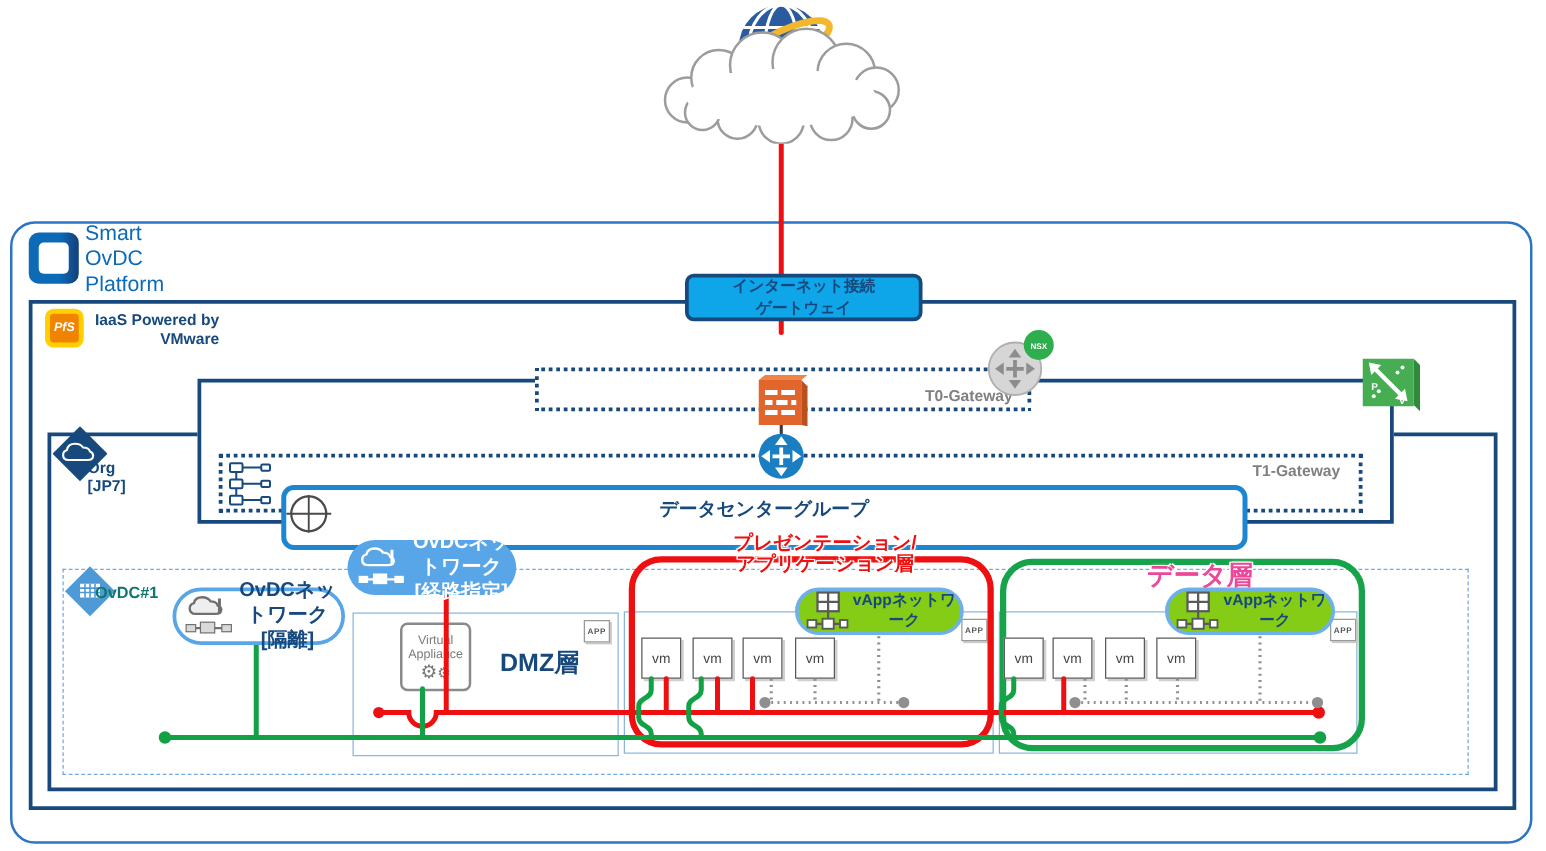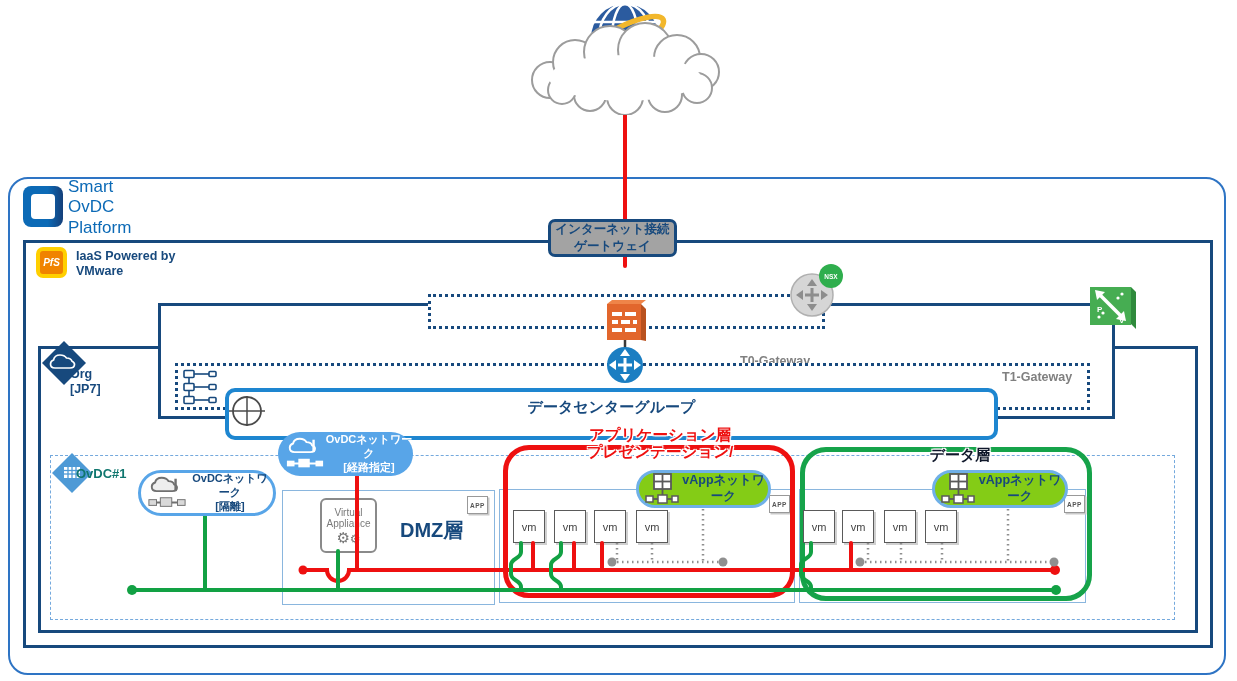--- a/index.html
+++ b/index.html
@@ -25,29 +25,29 @@
   .dmz-thin{left:282px;top:490px;width:213px;height:115px;}
   .pres-thin{left:499px;top:489px;width:296px;height:114px;}
   .data-thin{left:799px;top:489px;width:287px;height:114px;}
   .red-box{left:503px;top:445px;width:292px;height:153px;border:5px solid #ee1010;border-radius:26px;z-index:3;}
   .green-box{left:800px;top:447px;width:292px;height:154px;border:5px solid #16a34a;border-radius:26px;z-index:3;}
   .vm{width:32px;height:33px;border:1.5px solid #5a5a5a;background:#fff;color:#444;font-size:11px;
       box-shadow:2px 2px 0 rgba(120,120,120,.35);z-index:4;}
   .app-badge{width:21px;height:18px;border:1.5px solid #999;background:#fff;color:#555;font-size:6.5px;
       font-weight:bold;letter-spacing:.5px;box-shadow:1.5px 1.5px 0 #c9c9c9;z-index:2;}
   .pill{border-radius:23px;display:flex;align-items:center;z-index:6;}
-  .pill .txt{flex:1;text-align:center;font-weight:bold;font-size:11px;line-height:1.25;}
+  .pill .txt{flex:1;text-align:center;font-weight:bold;font-size:16px;line-height:1.25;}
   .vapp-pill{border:3px solid #6fb0e8;background:#84cc16;height:38px;}
-  .igw-box{left:548px;top:219px;width:129px;height:38px;border:3px solid #17497d;border-radius:7px;
-      background:#a3a3a3;font-size:12.5px;line-height:1.4;z-index:6;}
+  .igw-box{left:548px;top:219px;width:190px;height:38px;border:3px solid #17497d;border-radius:7px;
+      background:#0ea5e9;font-size:12.5px;line-height:1.4;z-index:6;}
   .edge-ellipse{left:573px;top:266px;width:103px;height:41px;border-radius:50%;
       background:radial-gradient(ellipse at 50% 30%,#3b9bd8 0%,#1579bd 55%,#0e63a2 100%);
       box-shadow:0 0 0 2px #bdd2e2;color:#fff;font-size:12.5px;line-height:1.3;z-index:6;}
   .title-red{color:#ee1010;font-size:15.5px;font-weight:bold;line-height:1.1;z-index:6;}
-  .title-green{color:#0f172a;font-size:15px;font-weight:bold;z-index:6;}
+  .title-green{color:#ec4899;font-size:21px;font-weight:bold;z-index:6;}
   .dmz-label{left:400px;top:517px;font-size:20px;z-index:3;}
   .va-box{left:320px;top:498px;width:57px;height:55px;border:2px solid #8a8a8a;border-radius:6px;
       background:#fff;color:#7a7a7a;font-size:10px;line-height:1.15;z-index:4;}
   .z6{z-index:6;}
   .z5{z-index:5;}
   svg{display:block;}
 </style>
 </head>
 <body>
 
@@ -77,39 +77,39 @@
         <circle cx="57" cy="90" r="14"></circle>
     </g>
     <ellipse cx="120" cy="78" rx="76" ry="23" fill="#ffffff"></ellipse>
   </svg>
 
   <div class="abs sdp-box"></div>
   <div class="abs iaas-box"></div>
   <div class="abs org-box"></div>
   <div class="abs gw-box"></div>
   <div class="abs t0-box"></div>
-  <div class="abs gwlabel" style="left:740px;top:310px;z-index:1;margin-top:44px;">T0-Gateway</div>
+  <div class="abs gwlabel" style="left:740px;top:310px;z-index:1;">T0-Gateway</div>
   <div class="abs t1-box"></div>
   <div class="abs gwlabel" style="left:1002px;top:370px;z-index:1;">T1-Gateway</div>
   <div class="abs dc-box"></div>
   <div class="abs dc-text navy bold">データセンターグループ</div>
   <div class="abs ovdc-dash"></div>
 
   <div class="abs thin dmz-thin"></div>
   <div class="abs thin pres-thin"></div>
   <div class="abs thin data-thin"></div>
   <div class="abs app-badge ctr" style="left:467px;top:496px;">APP</div>
   <div class="abs app-badge ctr" style="left:769px;top:495px;">APP</div>
   <div class="abs app-badge ctr" style="left:1064px;top:495px;">APP</div>
 
   <div class="abs red-box"></div>
   <div class="abs green-box"></div>
   <div class="abs title-red outline-white" style="left:505px;top:426px;width:310px;text-align:center;">
+    <div>プレゼンテーション/</div>
     <div>アプリケーション層</div>
-    <div>プレゼンテーション/</div>
   </div>
   <div class="abs title-green outline-white" style="left:870px;top:446px;width:180px;text-align:center;">データ層</div>
 
   <div class="abs dmz-label navy bold outline-white">DMZ層</div>
   <div class="abs va-box ctr">
     <span>Virtual</span>
     <span>Appliance</span>
     <span style="font-size:15px;color:#777;line-height:1;">⚙<span style="font-size:12px;">⚙</span></span>
   </div>
 
@@ -177,21 +177,21 @@
     <rect x="1" y="2" width="40" height="41" rx="8" fill="url(#sdpg)"></rect>
     <rect x="9" y="10" width="24" height="25" rx="4" fill="#ffffff"></rect>
   </svg>
   <div class="abs z6" style="left:68px;top:177px;color:#0c6ab6;font-weight:normal;font-size:17px;line-height:1.2;">
     <div>Smart</div>
     <div>OvDC</div>
     <div>Platform</div>
   </div>
 
   <div class="abs ctr z6" style="left:36px;top:247px;width:31px;height:31px;border:4px solid #ffcf00;border-radius:7px;background:#f08300;color:#fff;font-size:10px;font-style:italic;font-weight:bold;">PfS</div>
-  <div class="abs z6 navy bold" style="left:76px;top:249px;font-size:12.5px;line-height:1.2;text-align:left;">
+  <div class="abs z6 navy bold" style="left:76px;top:249px;font-size:12.5px;line-height:1.2;text-align:right;">
     <div>IaaS Powered by</div>
     <div>VMware</div>
   </div>
 
   <svg class="abs z6" style="left:42px;top:341px;width:44px;height:44px;" viewBox="0 0 44 44">
     <polygon points="22,0 44,22 22,44 0,22" fill="#17497d"></polygon>
     <path d="M13,27 q-4.5,0 -4.5,-4 q0,-3 3,-4 q1,-5 6.5,-5 q4.5,0 6.5,3 q4.5,0 5.5,3.2 q2.5,1 2.5,3.4 q0,3.4 -4.5,3.4 z" fill="none" stroke="#fff" stroke-width="1.7"></path>
   </svg>
   <div class="abs z6 navy bold" style="left:70px;top:367px;font-size:12.5px;line-height:1.2;">
     <div>Org</div>

